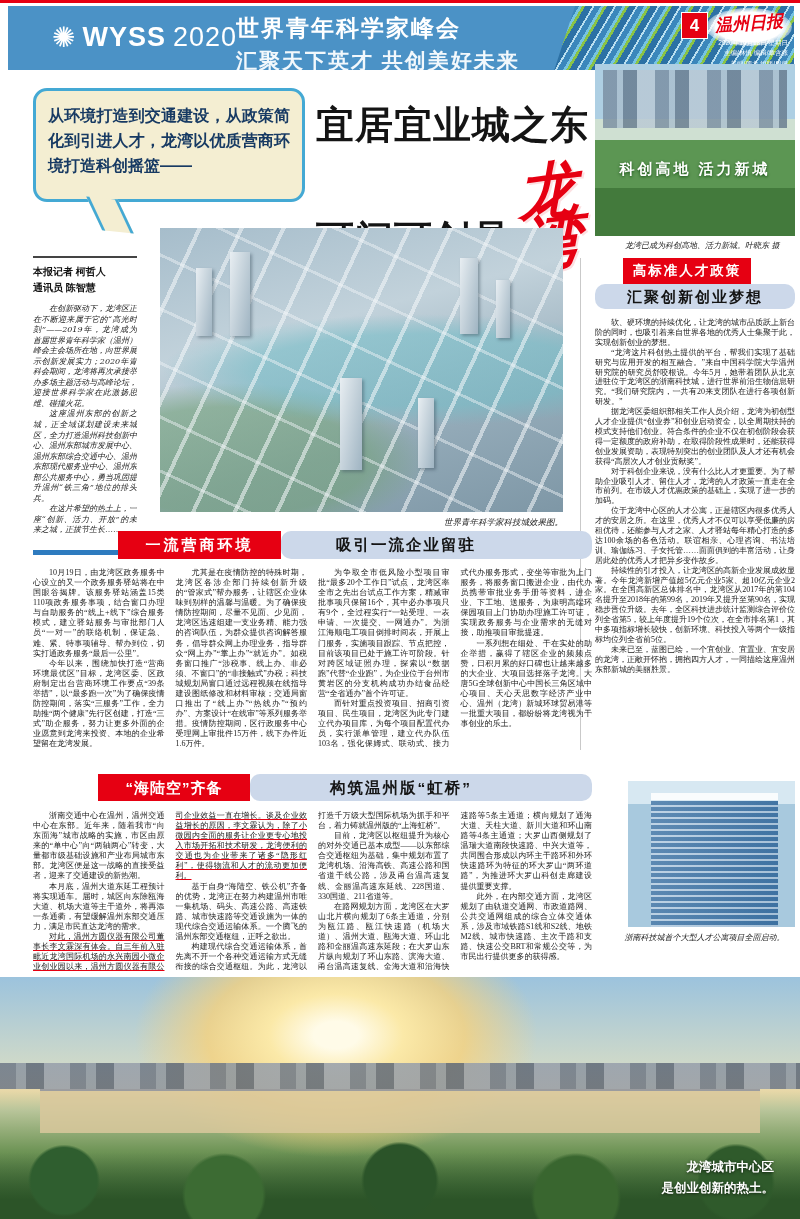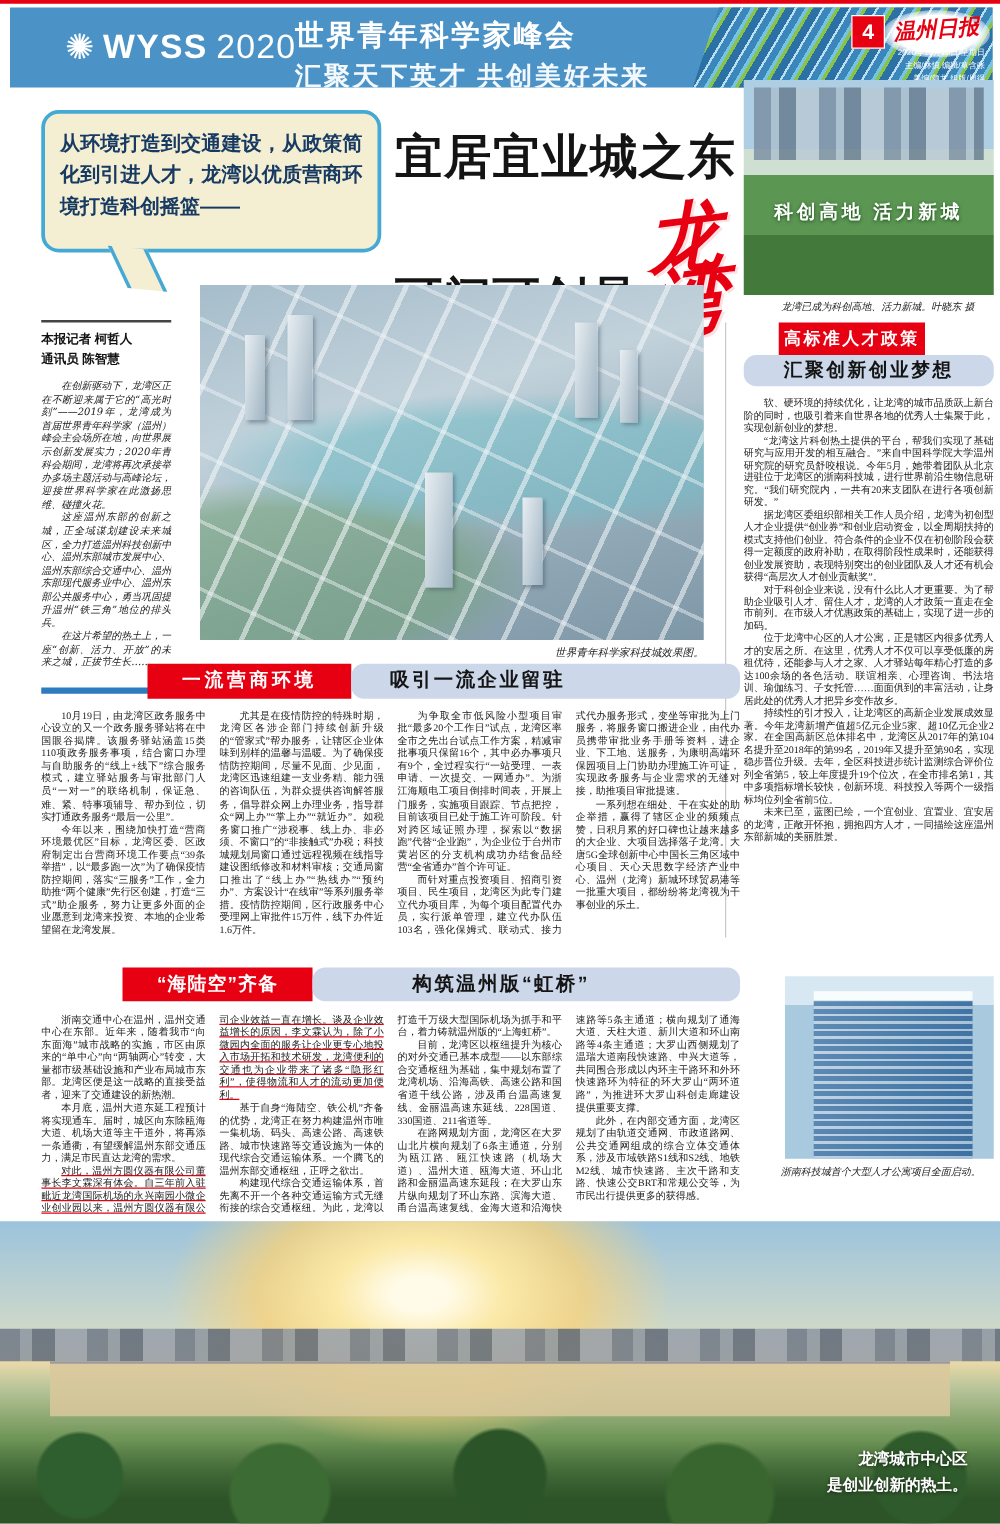--- a/index.html
+++ b/index.html
@@ -48,21 +48,21 @@
   .photo1-towers{position:absolute;left:8px;top:6px;right:8px;height:58px;
     background:repeating-linear-gradient(90deg,rgba(120,140,160,.8) 0 14px,rgba(170,190,205,.8) 14px 20px,rgba(100,120,140,.8) 20px 34px,rgba(185,200,212,.8) 34px 52px);}
   .photo1-sign{position:absolute;left:0;right:0;top:96px;text-align:center;color:#fff;font-weight:800;
     font-size:15px;letter-spacing:3px;text-shadow:0 1px 3px rgba(0,60,0,.8);}
   .caption{font-family:"DejaVu Serif",serif;font-style:italic;color:#222;}
   .caption1{position:absolute;left:625px;top:241px;width:200px;text-align:left;font-size:8px;line-height:1.3;}
 
   
   .talent{position:absolute;left:595px;top:258px;width:200px;}
   .tag-red{background:#e60012;color:#fff;font-weight:800;text-align:center;letter-spacing:2px;}
-  .talent-tag{position:absolute;left:28px;top:0;width:117px;height:26px;font-size:13.5px;line-height:26px;}
+  .talent-tag{position:absolute;left:28px;top:0;width:128px;height:26px;font-size:13.5px;line-height:26px;}
   .bar-blue{background:#ccd8ea;color:#141414;font-weight:800;letter-spacing:2px;border-radius:10px;}
   .talent-bar{position:absolute;left:0;top:26px;width:200px;height:25px;font-size:15px;line-height:25px;text-align:center;}
   .talent-body{position:absolute;left:0;top:60px;width:200px;height:430px;overflow:hidden;
     font-family:"Liberation Serif",serif;font-size:8px;line-height:1.24;text-align:justify;color:#1a1a1a;}
   .talent-body p,.sec-body p,.intro-text p{margin:0;text-indent:2em;}
 
   
   .intro-col{position:absolute;left:33px;top:256px;width:104px;}
   .byline{border-top:2px solid #444;padding-top:6px;font-size:10px;font-weight:700;color:#111;line-height:1.6;}
   .intro-text{margin-top:8px;height:236px;overflow:hidden;font-family:"DejaVu Serif",serif;font-style:italic;
@@ -81,21 +81,21 @@
   .main-caption{position:absolute;left:160px;top:517px;width:403px;text-align:right;font-size:8.5px;}
 
   .divider-v{position:absolute;left:580px;top:258px;width:1px;height:492px;background:#c9c9c9;}
 
   
   .sec{position:absolute;left:33px;width:559px;}
   .sec-a{top:531px;}
   .sec-b{top:774px;}
   .sec-head{position:relative;height:28px;}
   .sec-a-tag{position:absolute;left:85px;top:0;width:163px;height:28px;font-size:15px;line-height:28px;letter-spacing:3px;}
-  .sec-a-bar{position:absolute;left:248px;right:0;top:0;height:28px;font-size:15.5px;line-height:28px;padding-left:31px;box-sizing:border-box;}
+  .sec-a-bar{position:absolute;left:248px;right:0;top:0;height:28px;font-size:15.5px;line-height:28px;padding-left:55px;box-sizing:border-box;}
   .sec-b-tag{position:absolute;left:65px;top:0;width:152px;height:27px;font-size:15px;line-height:27px;letter-spacing:1px;}
   .sec-b-bar{position:absolute;left:217px;right:0;top:0;height:27px;font-size:15.5px;line-height:27px;padding-left:80px;box-sizing:border-box;}
   .sec-body{margin-top:9px;column-count:4;column-gap:11px;font-family:"Liberation Serif",serif;font-size:8px;
     line-height:1.26;text-align:justify;color:#1a1a1a;overflow:hidden;}
   .sec-body-a{height:222px;}
   .sec-body-b{height:166px;}
   .hl-red{text-decoration:underline;text-decoration-color:#e60012;text-underline-offset:1px;}
 
   
   .photo2{position:absolute;left:628px;top:781px;width:167px;height:146px;overflow:hidden;

